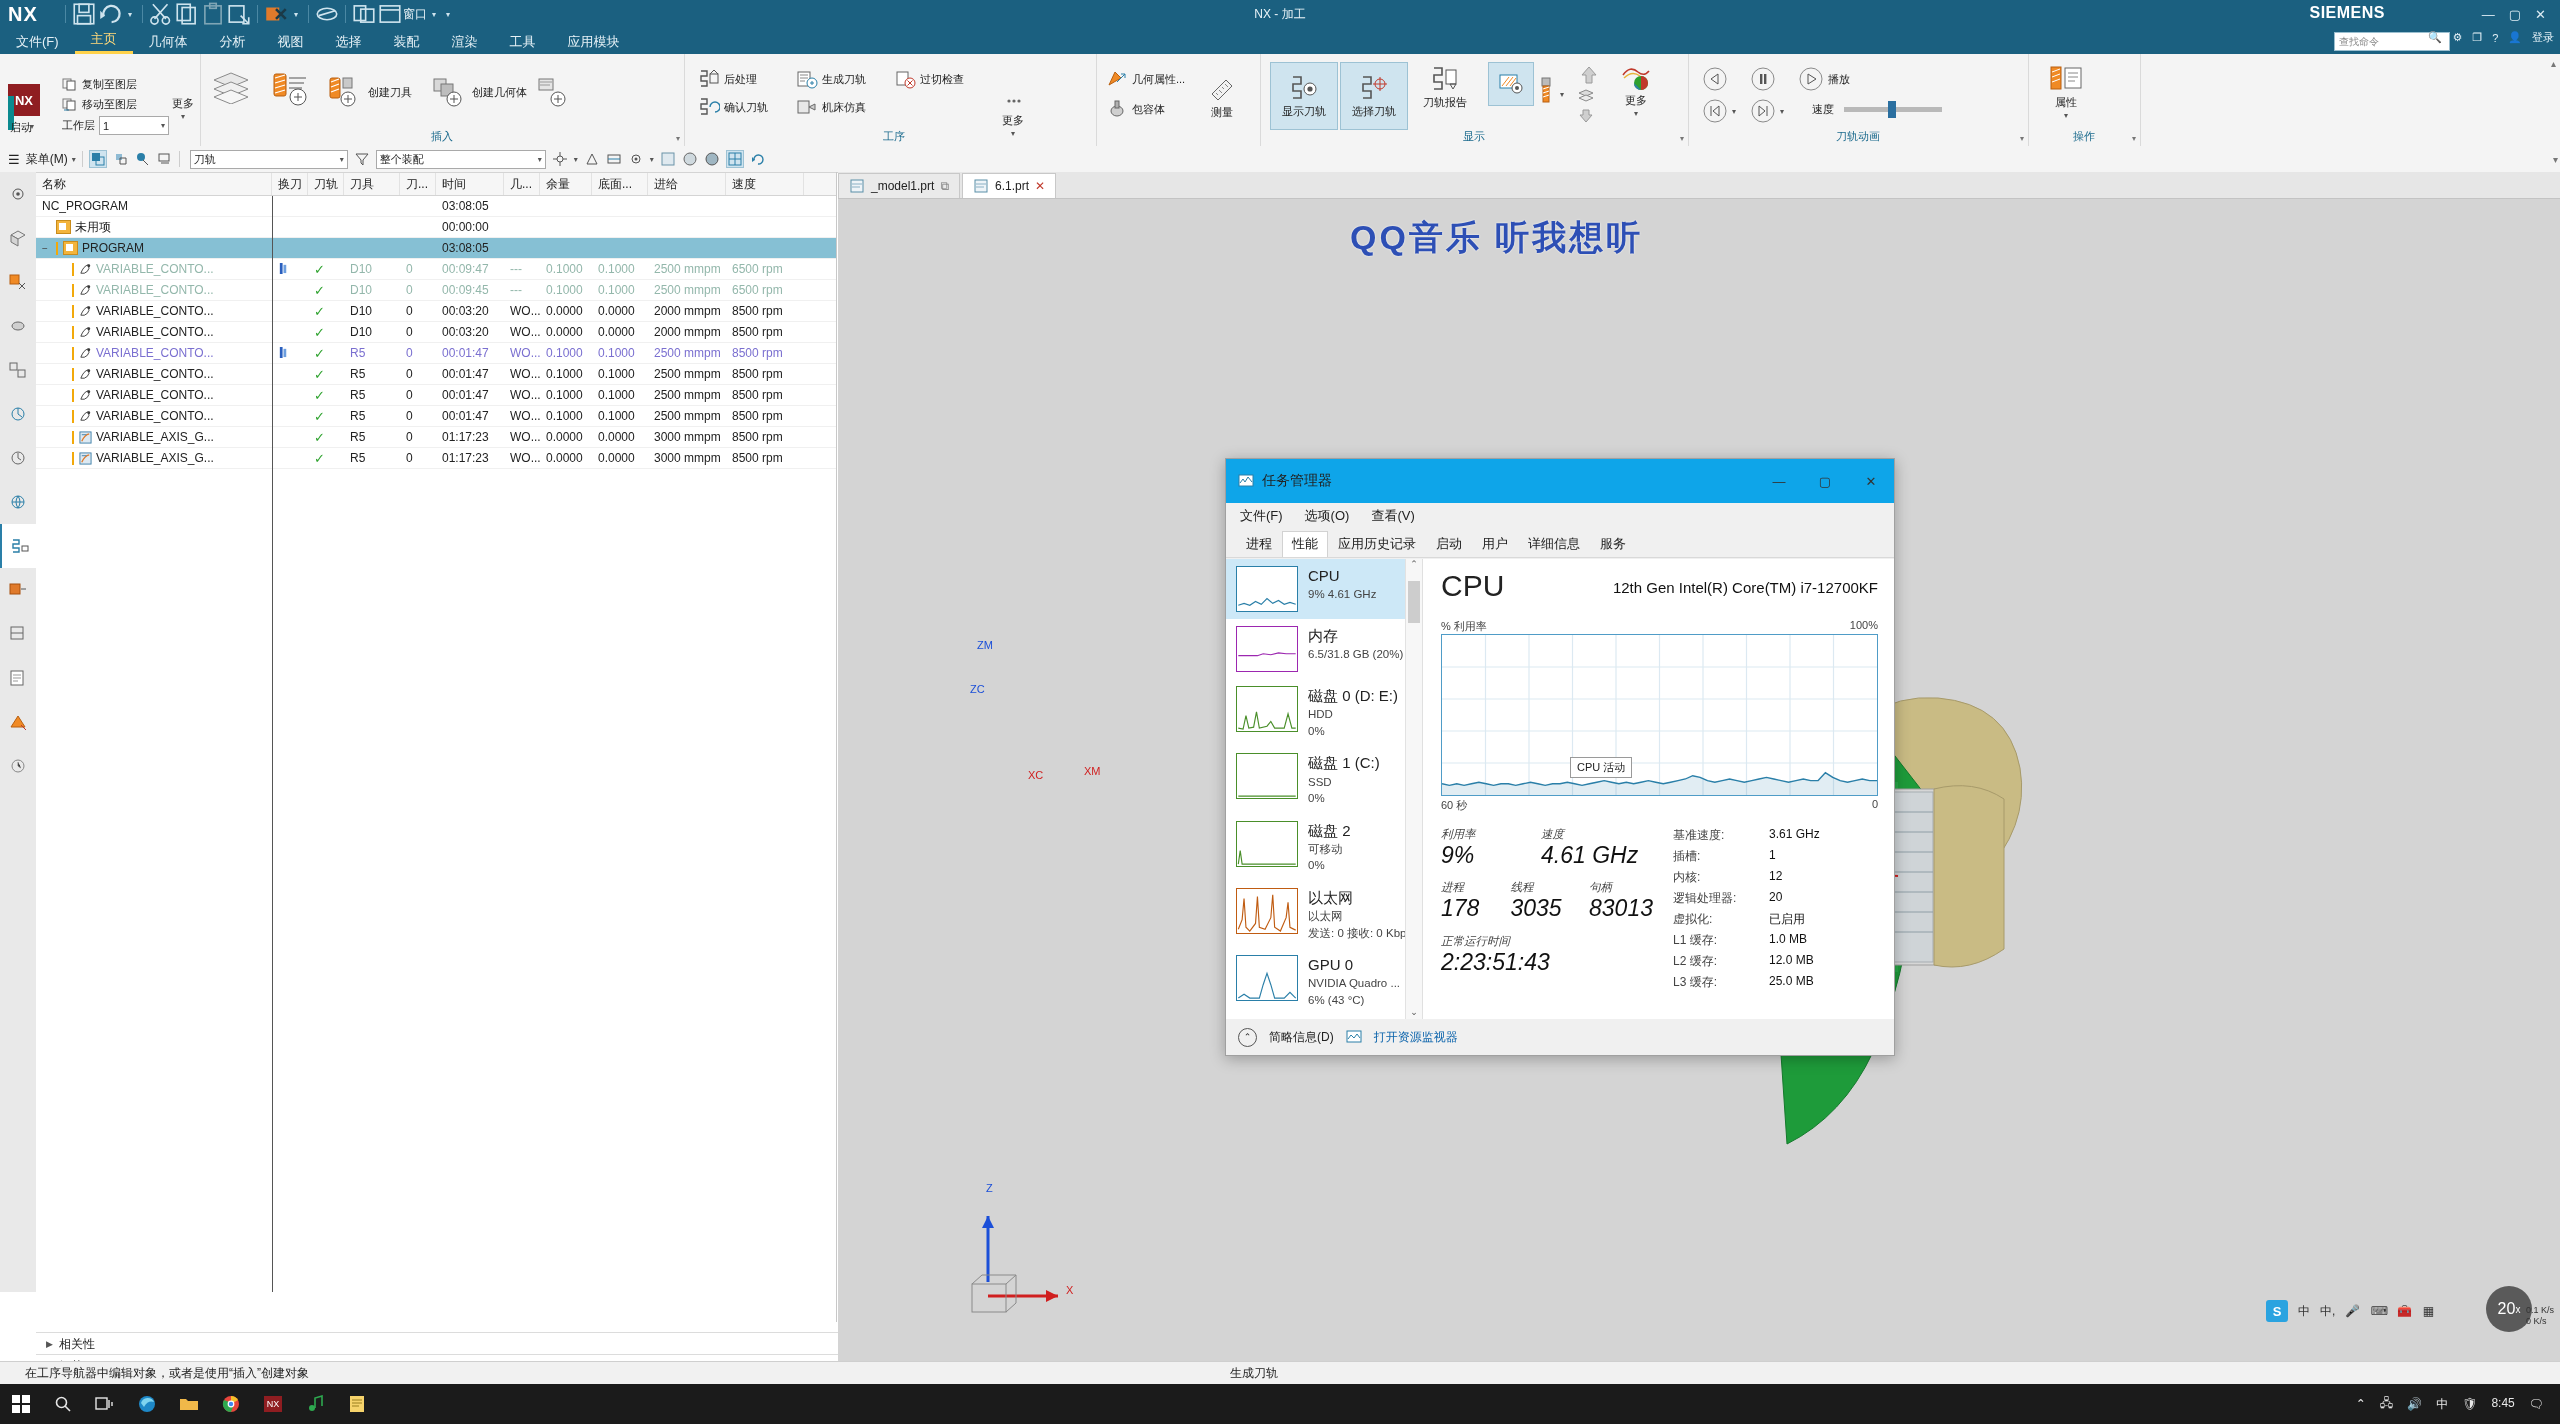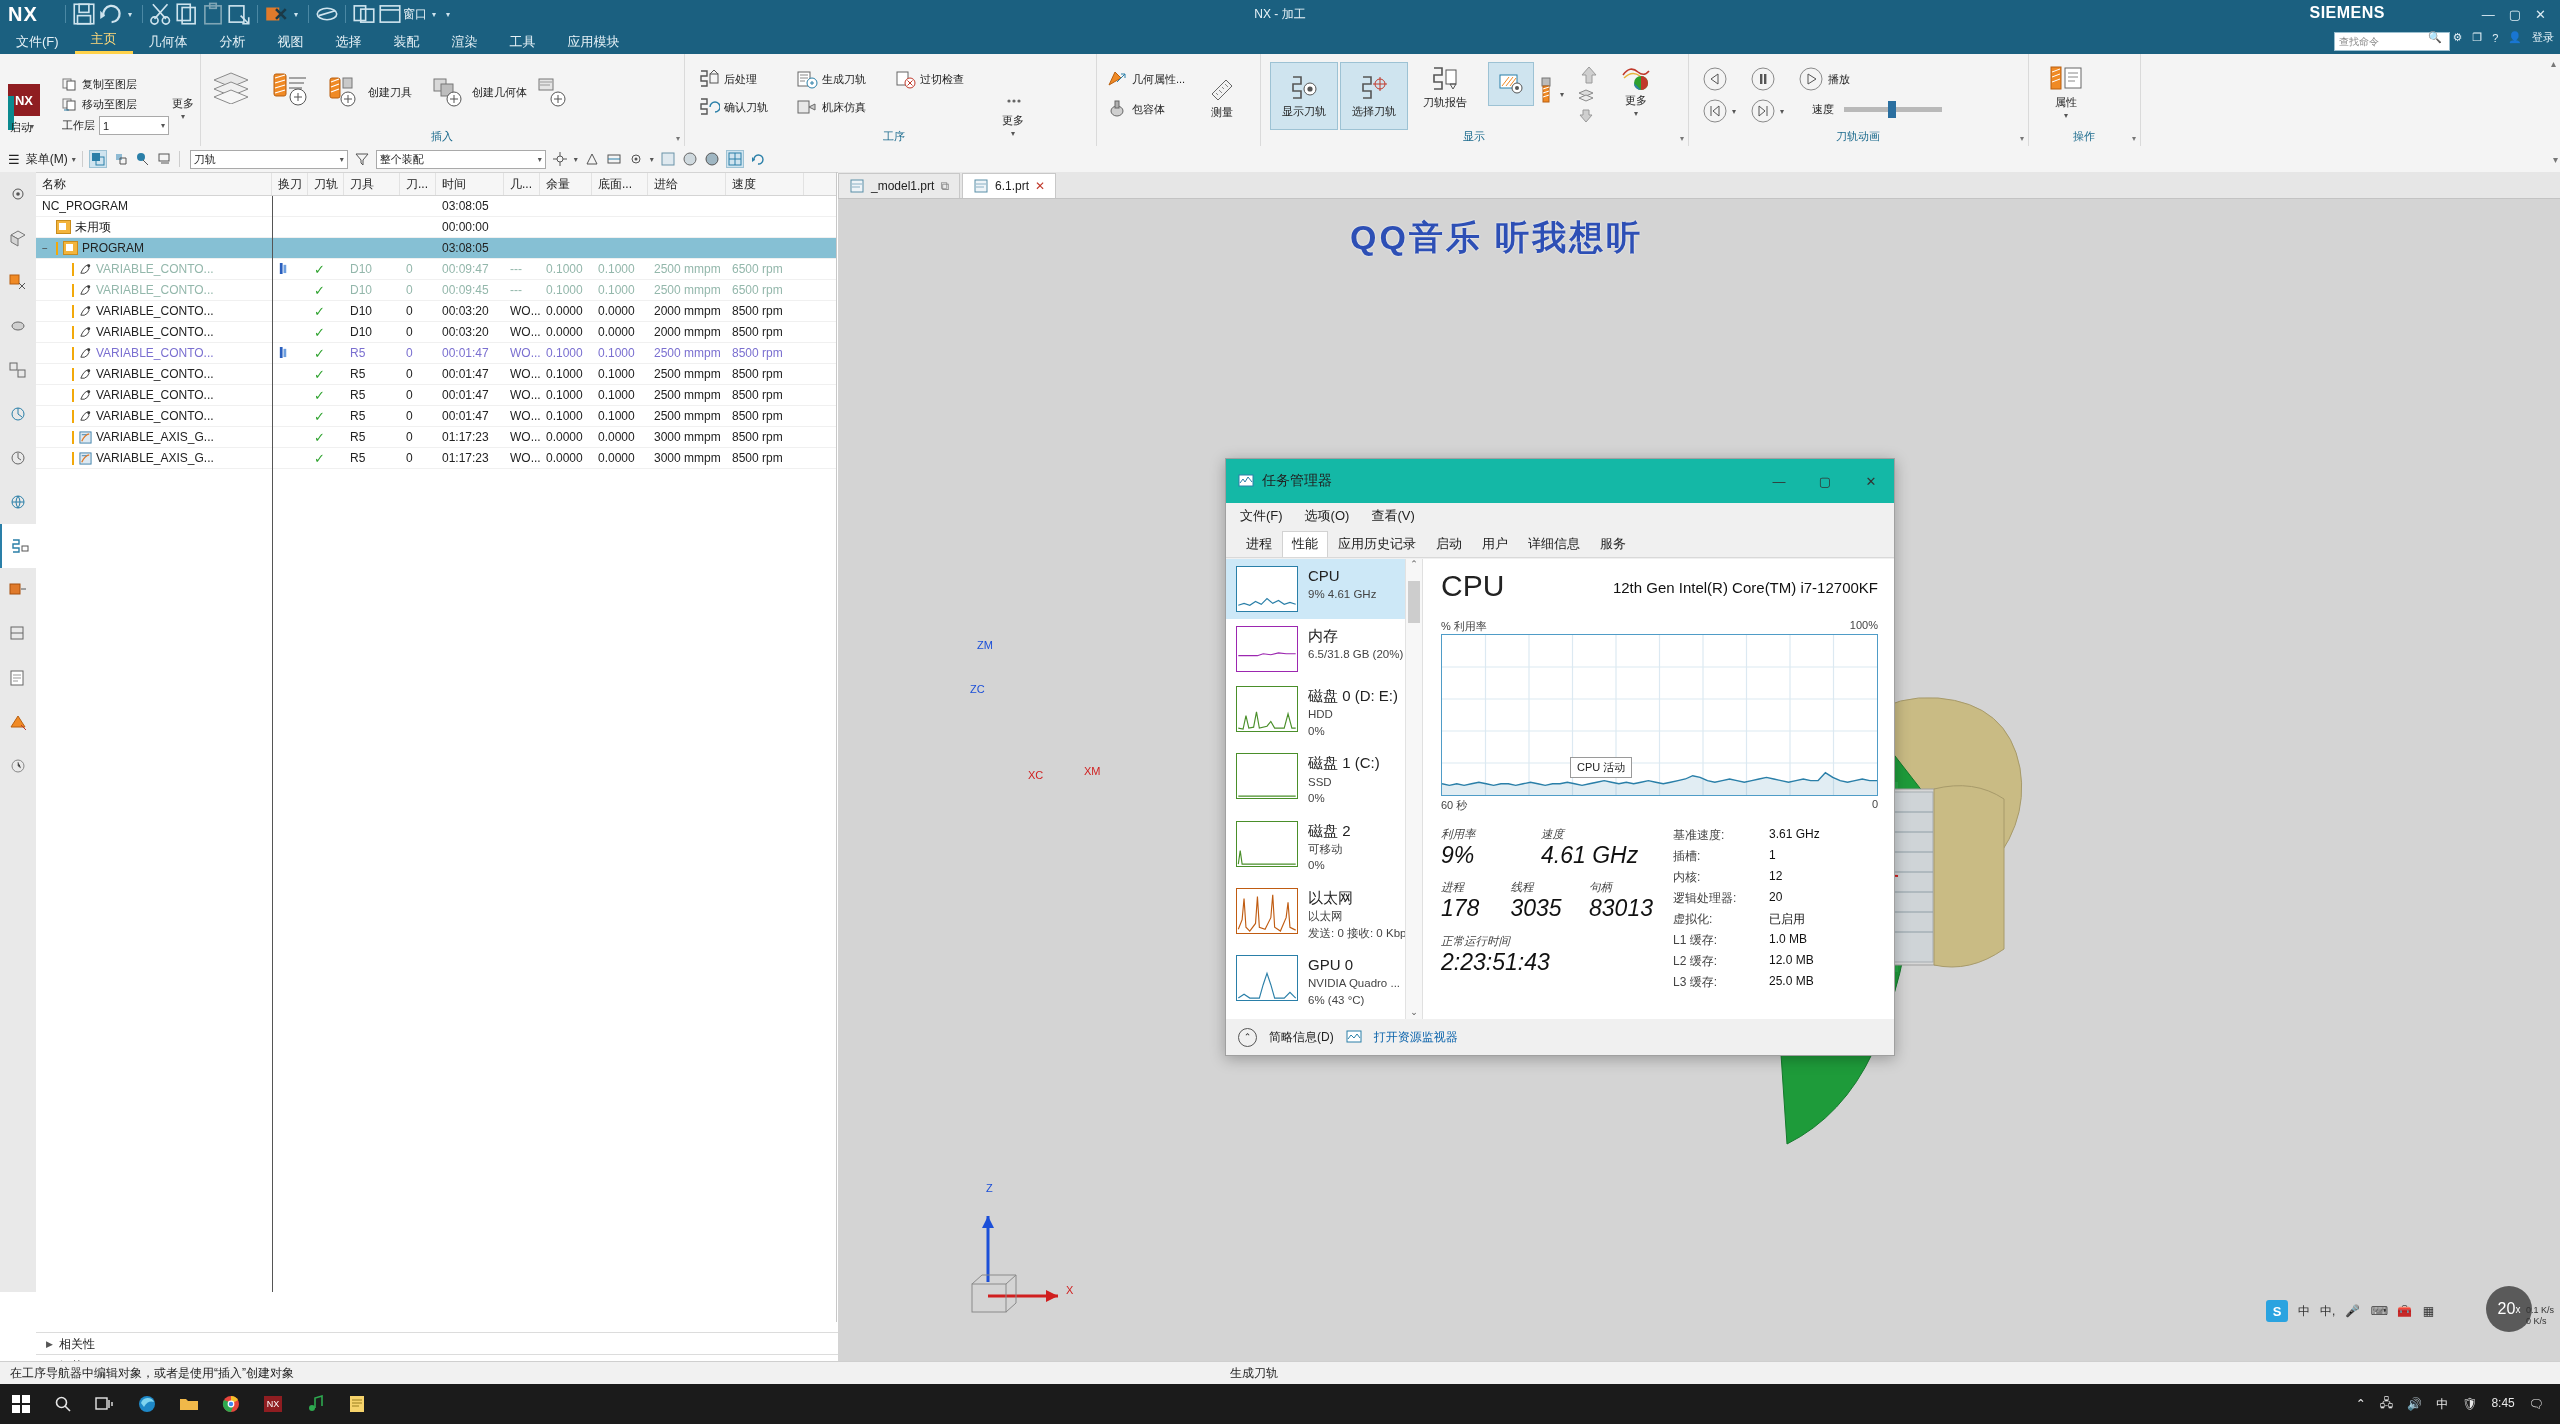--- a/index.html
+++ b/index.html
@@ -80,21 +80,21 @@
 
   
   .view{position:absolute;left:838px;top:172px;width:1722px;height:1200px;background:#d4d4d4;overflow:hidden;}
   .tabrow{position:absolute;left:838px;top:172px;width:1722px;height:26px;background:#e6e6e6;border-bottom:1px solid #c3c3c3;display:flex;align-items:flex-end;}
   .ftab{height:24px;display:flex;align-items:center;gap:6px;padding:0 10px;font-size:12px;background:#eaeaea;border:1px solid #c8c8c8;border-bottom:none;margin-right:2px;}
   .ftab.active{background:#ffffff;}
   .wm{position:absolute;left:1350px;top:215px;color:#2d4fb5;font-size:34px;font-weight:bold;letter-spacing:3px;text-shadow:0 0 2px #fff;}
 
   
   .tm{position:absolute;left:1225px;top:458px;width:668px;height:596px;background:#f0f0f0;border:1px solid #a0a0a0;box-shadow:0 3px 14px rgba(0,0,0,.28);}
-  .tmtitle{height:44px;display:flex;align-items:center;padding-left:12px;font-size:14px;background:#14b8a6;}
+  .tmtitle{height:44px;display:flex;align-items:center;padding-left:12px;font-size:14px;background:#0ea5e9;}
   .tmwin{position:absolute;right:0;top:0;height:44px;display:flex;}
   .tmwin div{width:46px;height:44px;display:flex;align-items:center;justify-content:center;font-size:13px;color:#333;}
   .tmmenu{height:26px;display:flex;gap:22px;padding-left:14px;font-size:13px;align-items:center;}
   .tmtabs{height:28px;display:flex;padding-left:10px;align-items:flex-end;border-bottom:1px solid #d9d9d9;}
   .tmtab{padding:3px 9px 4px;font-size:13px;border:1px solid transparent;border-bottom:none;}
   .tmtab.active{background:#fff;border-color:#d2d2d2;}
   .tmbody{position:absolute;left:0;top:100px;right:0;bottom:36px;background:#fff;display:flex;}
   .tmlist{width:196px;border-right:1px solid #e0e0e0;overflow:hidden;position:relative;}
   .tmitem{display:flex;gap:10px;padding:7px 6px 7px 10px;align-items:flex-start;}
   .tmitem.active{background:#cde8f7;}
@@ -124,21 +124,21 @@
   .srow .v{color:#111;}
   .tmfoot{position:absolute;left:0;right:0;bottom:0;height:36px;background:#f0f0f0;display:flex;align-items:center;gap:12px;padding-left:12px;font-size:12px;}
   .circ{width:17px;height:17px;border:1px solid #555;border-radius:50%;display:flex;align-items:center;justify-content:center;font-size:9px;}
   .lnk{color:#0b63ab;}
 
   
   .axisname{position:absolute;font-size:11px;}
 
   
   .statusbar{position:absolute;left:0;bottom:40px;width:2560px;height:22px;background:#f1f1f1;border-top:1px solid #cfcfcf;display:flex;align-items:center;font-size:12px;}
-  .sb-left{padding-left:10px;}
+  .sb-left{padding-left:25px;}
   .sb-mid{position:absolute;left:1230px;}
   .taskbar{position:absolute;left:0;bottom:0;width:2560px;height:40px;background:#1b1b1b;display:flex;align-items:center;}
   .tbicon{width:42px;height:40px;display:flex;align-items:center;justify-content:center;}
   .tbright{position:absolute;right:0;height:40px;display:flex;align-items:center;gap:14px;padding-right:16px;color:#e8e8e8;font-size:12px;}
   .clock{line-height:1.15;text-align:right;font-size:12px;}
 
   
   .ime{position:absolute;right:126px;bottom:100px;height:26px;display:flex;align-items:center;gap:10px;font-size:12px;color:#333;}
   .imes{width:22px;height:22px;background:#2aa3e0;color:#fff;border-radius:3px;display:flex;align-items:center;justify-content:center;font-size:13px;font-weight:bold;}
   .speedball{position:absolute;right:28px;bottom:92px;width:46px;height:46px;border-radius:50%;background:#5a5a5a;color:#fff;display:flex;align-items:center;justify-content:center;font-size:16px;}

